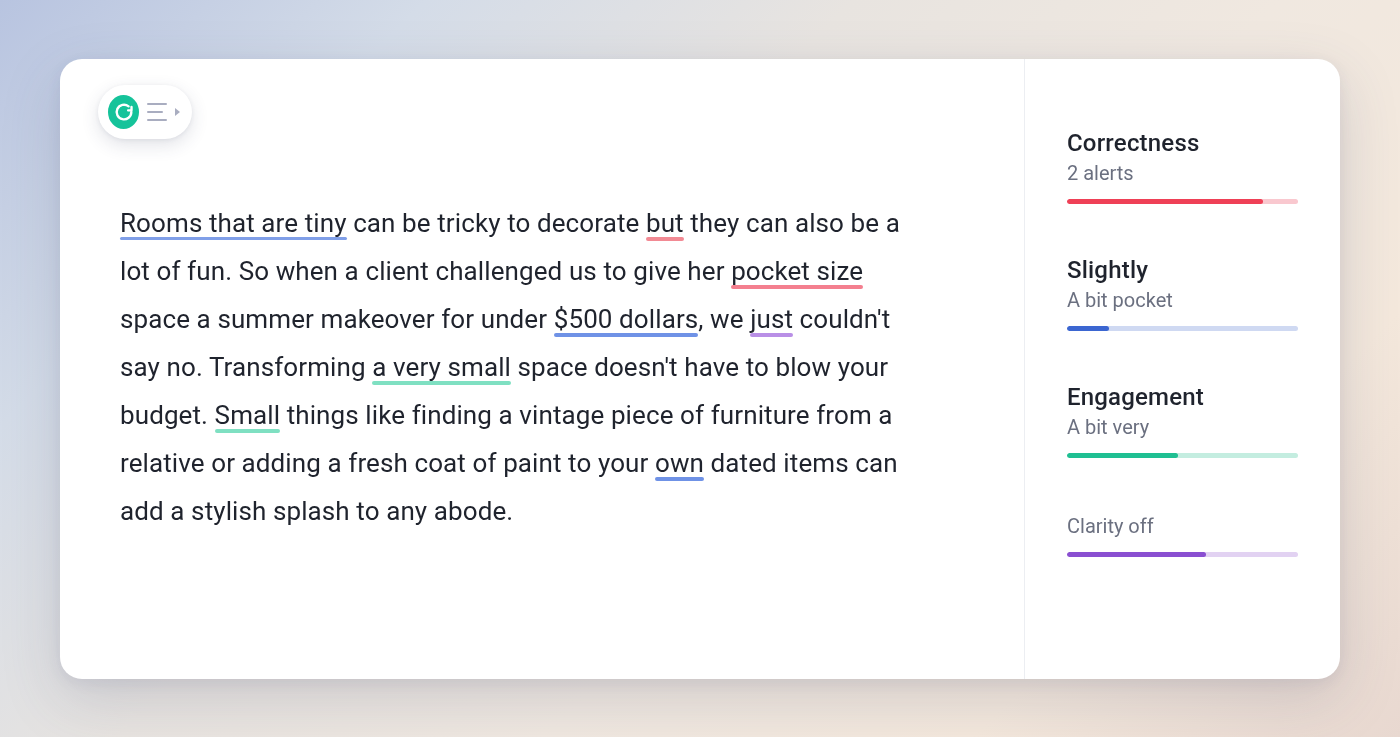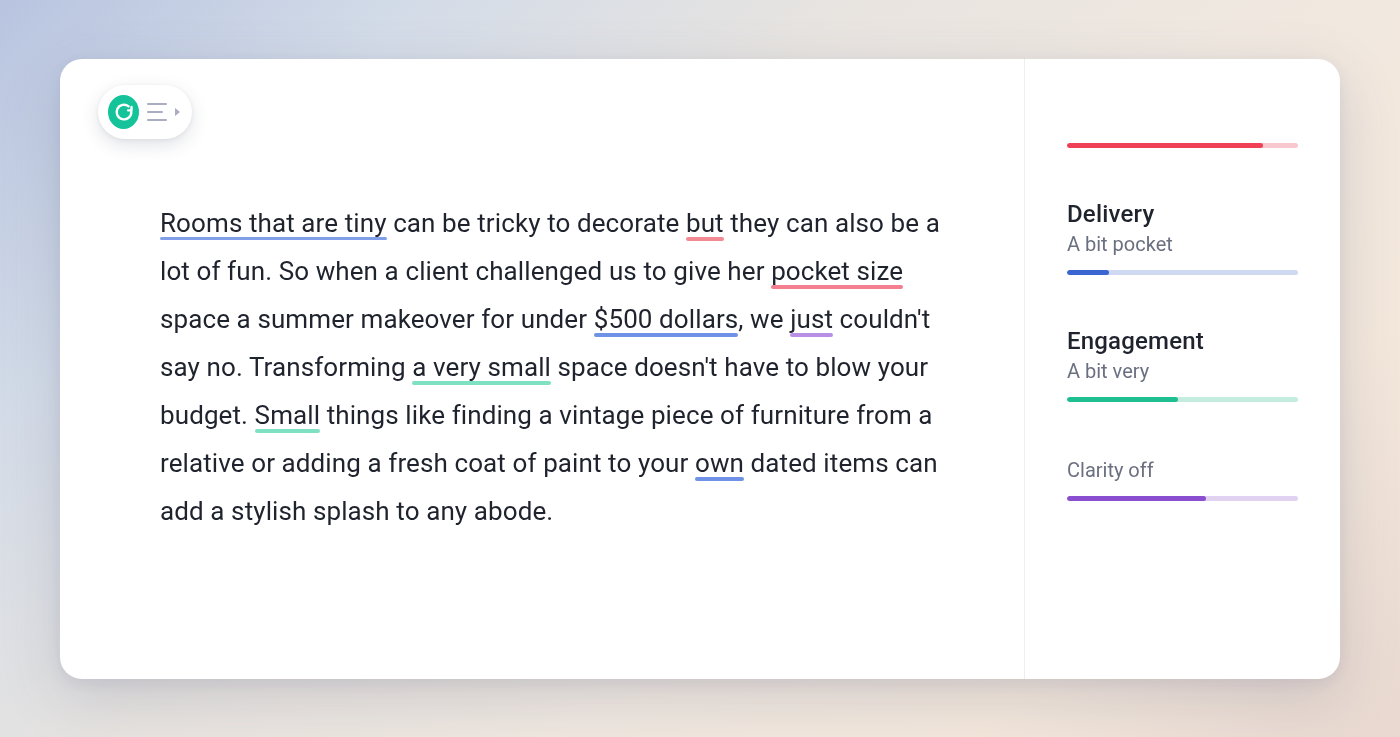--- a/index.html
+++ b/index.html
@@ -16,21 +16,21 @@
     height: 620px;
     background: #ffffff;
     border-radius: 22px;
     box-shadow: 0 20px 60px rgba(60,70,110,0.18), 0 4px 14px rgba(60,70,110,0.08);
     display: flex;
     position: relative;
     overflow: hidden;
   }
   .editor-area {
     flex: 1;
-    padding: 30px 60px 40px 100px;
+    padding: 30px 60px 40px 60px;
     position: relative;
   }
   .floating-pill {
     position: absolute;
     top: 26px;
     left: 38px;
     width: 94px;
     height: 54px;
     background: #ffffff;
     border-radius: 28px;
@@ -157,26 +157,28 @@
     </div>
 
     <p class="body-text" id="body-text"><span class="ul ul-blue-thin">Rooms that are tiny</span> can be tricky to decorate <span class="ul ul-pink">but</span> they can also be a lot of fun.  So when a client challenged us to give her <span class="ul ul-red">pocket size</span> space a summer makeover for under <span class="ul ul-blue">$500 dollars</span>, we <span class="ul ul-purple">just</span> couldn't say no. Transforming <span class="ul ul-teal">a very small</span> space doesn't have to blow your budget. <span class="ul ul-teal">Small</span> things like finding a vintage piece of furniture from a relative or adding a fresh coat of paint to your <span class="ul ul-blue">own</span> dated items can add a stylish splash to any abode.</p>
 
   </div>
 
   <div class="divider"></div>
 
   <div class="sidebar" id="sidebar">
       <div class="metric">
+        <div class="m-title">Correctness</div>
+        <div class="m-sub">2 alerts</div>
         <div class="bar-track" style="background:#f9c8cf">
           <div class="bar-fill" style="width:85%;background:#ef4056"></div>
         </div>
       </div>
       <div class="metric">
-        <div class="m-title">Delivery</div>
+        <div class="m-title">Slightly</div>
         <div class="m-sub">A bit pocket</div>
         <div class="bar-track" style="background:#cfd9f2">
           <div class="bar-fill" style="width:18%;background:#3b66d1"></div>
         </div>
       </div>
       <div class="metric">
         <div class="m-title">Engagement</div>
         <div class="m-sub">A bit very</div>
         <div class="bar-track" style="background:#c4ede0">
           <div class="bar-fill" style="width:48%;background:#1fbf92"></div>

